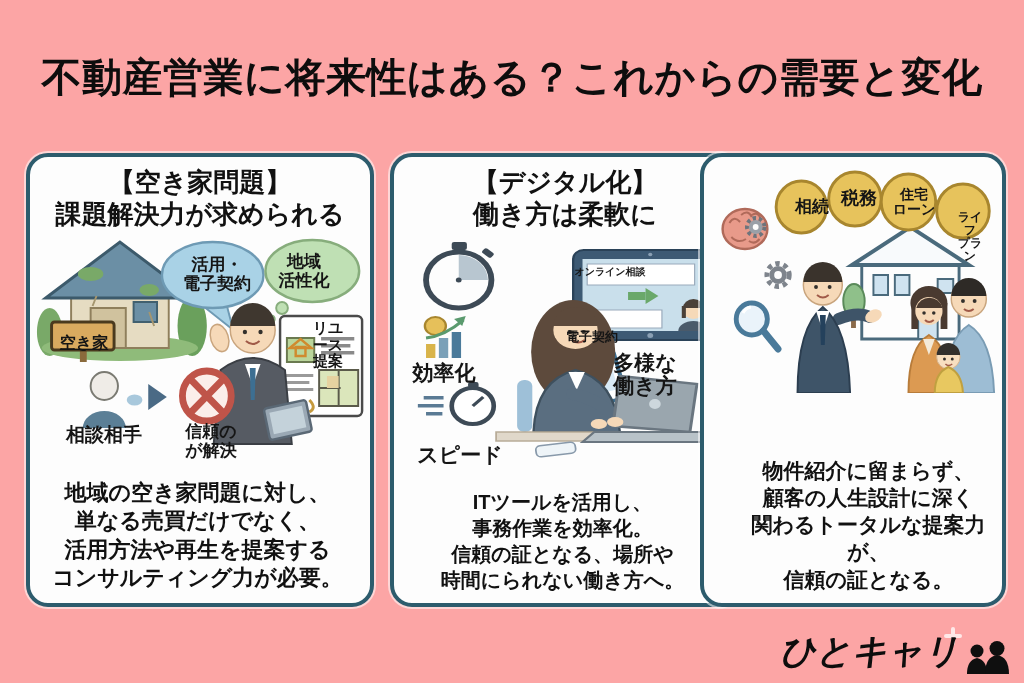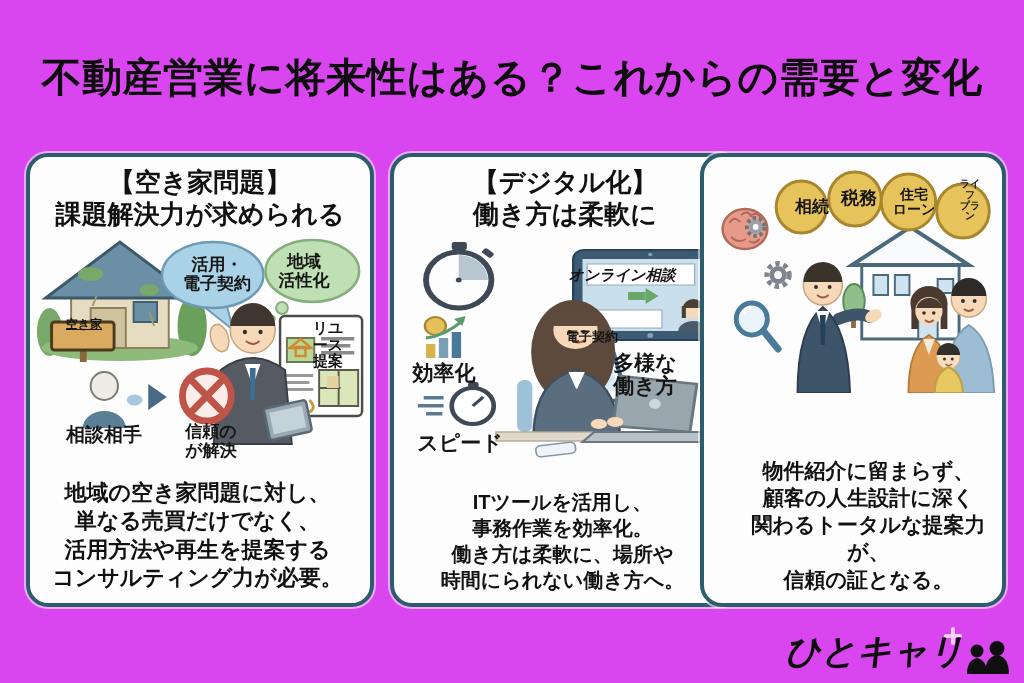--- a/index.html
+++ b/index.html
@@ -1,18 +1,18 @@
 <!DOCTYPE html>
 <html><head>
 <meta charset="utf-8">
 <style>
   html,body{margin:0;padding:0;}
   body{width:1024px;height:683px;overflow:hidden;background:#cfe4f4;
        font-family:"Liberation Sans","DejaVu Sans",sans-serif;color:#0d0d0d;}
-  .stage{position:relative;width:1024px;height:683px;background:#d946ef;}
+  .stage{position:relative;width:1024px;height:683px;background:#fca5a5;}
   .title{position:absolute;top:50px;left:0;width:100%;text-align:center;
          font-size:40px;font-weight:900;letter-spacing:0.5px;color:#0d0d0d;}
   .card{position:absolute;top:153px;height:454px;background:#fdfdfd;
         border:4px solid #2d5c6d;border-radius:22px;box-sizing:border-box;
         display:flex;flex-direction:column;box-shadow:0 0 0 2px rgba(255,255,255,.55);}
   .card1{left:26px;width:348px;}
   .card2{left:390px;width:350px;justify-content:flex-end;}
   .card3{left:700px;width:306px;}
   .card-heading{white-space:pre-line;text-align:center;font-weight:900;
         line-height:1.22;margin-top:10px;color:#111;}
@@ -21,21 +21,21 @@
   .card3 .card-heading{font-size:22px;}
   .card-illustration{position:relative;height:232px;margin:4px 4px 0 4px;}
   .card-illustration svg{position:absolute;inset:0;width:100%;height:100%;}
   .ill-label{position:absolute;font-weight:900;color:#151515;text-align:center;
         white-space:pre-line;line-height:1.08;transform:translateX(-50%);}
   .card-body{white-space:pre-line;text-align:center;font-weight:900;
         line-height:1.3;margin:auto 5px 10px 0;color:#111;}
   .card1 .card-body{font-size:22px;}
   .card2 .card-body{font-size:20px;}
   .card3 .card-body{font-size:21px;padding-left:36px;}
-  .logo{position:absolute;right:14px;bottom:8px;display:flex;align-items:flex-end;}
+  .logo{position:absolute;right:14px;bottom:8px;display:flex;align-items:flex-end;gap:5px;}
   .logo-text{font-size:35px;font-weight:900;font-style:italic;color:#0d0d0d;}
   .sparkle{position:absolute;right:62px;bottom:38px;width:18px;height:18px;opacity:.75;}
   .sparkle::before,.sparkle::after{content:"";position:absolute;background:#fff;border-radius:2px;}
   .sparkle::before{left:7px;top:0;width:4px;height:18px;}
   .sparkle::after{left:0;top:7px;width:18px;height:4px;}
 </style>
 </head>
 <body>
 
 <div class="stage">
@@ -117,21 +117,21 @@
           <path d="M50,194 a22,17 0 0 1 44,0 z" fill="#5b7f96"></path>
           <ellipse cx="103" cy="166" rx="8" ry="5.5" fill="#a8c8dc"></ellipse>
         </g>
         <polygon points="117,150 136,163 117,176" fill="#4a6a85"></polygon>
 
         <g>
           <circle cx="177" cy="162" r="25" fill="#fbeeea" stroke="#bf5449" stroke-width="7"></circle>
           <path d="M162,147 L192,177 M192,147 L162,177" stroke="#bf5449" stroke-width="7" stroke-linecap="round"></path>
         </g>
       </svg>
-      <div class="ill-label" style="left:50px;top:84px;font-size:12px;text-decoration:underline;">空き家</div>
+      <div class="ill-label" style="left:50px;top:100px;font-size:16px;text-decoration:underline;">空き家</div>
       <div class="ill-label" style="left:183px;top:22px;font-size:17px;">活用・
 電子契約</div>
       <div class="ill-label" style="left:270px;top:19px;font-size:17px;">地域
 活性化</div>
       <div class="ill-label" style="left:294px;top:86px;font-size:15px;">リユース提案</div>
       <div class="ill-label" style="left:70px;top:191px;font-size:19px;">相談相手</div>
       <div class="ill-label" style="left:177px;top:189px;font-size:17px;">信頼の
 が解決</div>
     </div>
     <div class="card-body">地域の空き家問題に対し、
@@ -213,30 +213,30 @@
         <g>
           <rect x="84" y="198" width="198" height="9" fill="#e0d8ca" stroke="#b8ac98" stroke-width="1.5"></rect>
           <polygon points="190,142 256,150 250,198 184,192" fill="#9aa6ae" stroke="#6a7680" stroke-width="2.5"></polygon>
           <circle cx="220" cy="170" r="5" fill="#cdd7dd"></circle>
           <polygon points="168,198 260,198 270,208 158,208" fill="#b8c2c8" stroke="#6a7680" stroke-width="2"></polygon>
           <ellipse cx="186" cy="188" rx="7" ry="5" fill="#f6d9b8"></ellipse>
           <ellipse cx="172" cy="190" rx="7" ry="5" fill="#f6d9b8"></ellipse>
           <rect x="118" y="210" width="34" height="11" rx="4" fill="#eef4f8" stroke="#8899aa" stroke-width="1.5" transform="rotate(-8 135 215)"></rect>
         </g>
       </svg>
-      <div class="ill-label" style="left:224px;top:33px;font-size:15px;font-style:italic;">オンライン相談</div>
+      <div class="ill-label" style="left:212px;top:33px;font-size:10px;">オンライン相談</div>
       <div class="ill-label" style="left:194px;top:96px;font-size:13px;">電子契約</div>
       <div class="ill-label" style="left:46px;top:128px;font-size:21px;">効率化</div>
-      <div class="ill-label" style="left:62px;top:198px;font-size:21px;">スピード</div>
+      <div class="ill-label" style="left:62px;top:210px;font-size:21px;">スピード</div>
       <div class="ill-label" style="left:247px;top:118px;font-size:21px;">多様な
 働き方</div>
     </div>
     <div class="card-body">ITツールを活用し、
 事務作業を効率化。
-働き方は柔軟に、場所や
+信頼の証となる、場所や
 時間にられない働き方へ。</div>
   </div>
 
   <div class="card card3">
     <div class="card-illustration">
       <svg viewBox="0 0 298 232" preserveAspectRatio="none">
 
         <g>
           <ellipse cx="38" cy="68" rx="23" ry="20" fill="#e89a8a" stroke="#b06a5a" stroke-width="2.5"></ellipse>
           <path d="M22,62 q5,-8 11,-1 M34,54 q7,-6 11,2 M45,54 q7,-4 9,4 M24,76 q7,7 15,2 M42,80 q6,4 11,-2" stroke="#b06a5a" stroke-width="2" fill="none"></path>
@@ -310,21 +310,21 @@
           <circle cx="96" cy="46" r="26" fill="#e7c35c" stroke="#a8862e" stroke-width="3"></circle>
           <circle cx="151" cy="38" r="27" fill="#e7c35c" stroke="#a8862e" stroke-width="3"></circle>
           <circle cx="206" cy="41" r="28" fill="#e7c35c" stroke="#a8862e" stroke-width="3"></circle>
           <circle cx="262" cy="50" r="27" fill="#e7c35c" stroke="#a8862e" stroke-width="3"></circle>
         </g>
       </svg>
       <div class="ill-label" style="left:104px;top:37px;font-size:17px;">相続</div>
       <div class="ill-label" style="left:151px;top:28px;font-size:18px;">税務</div>
       <div class="ill-label" style="left:206px;top:26px;font-size:14px;">住宅
 ローン</div>
-      <div class="ill-label" style="left:262px;top:18px;font-size:10px;">ライフ
+      <div class="ill-label" style="left:262px;top:50px;font-size:12px;">ライフ
 プラン</div>
     </div>
     <div class="card-body">物件紹介に留まらず、
 顧客の人生設計に深く
 関わるトータルな提案力が、
 信頼の証となる。</div>
   </div>
 
   <div class="sparkle"></div>
   <div class="logo">

